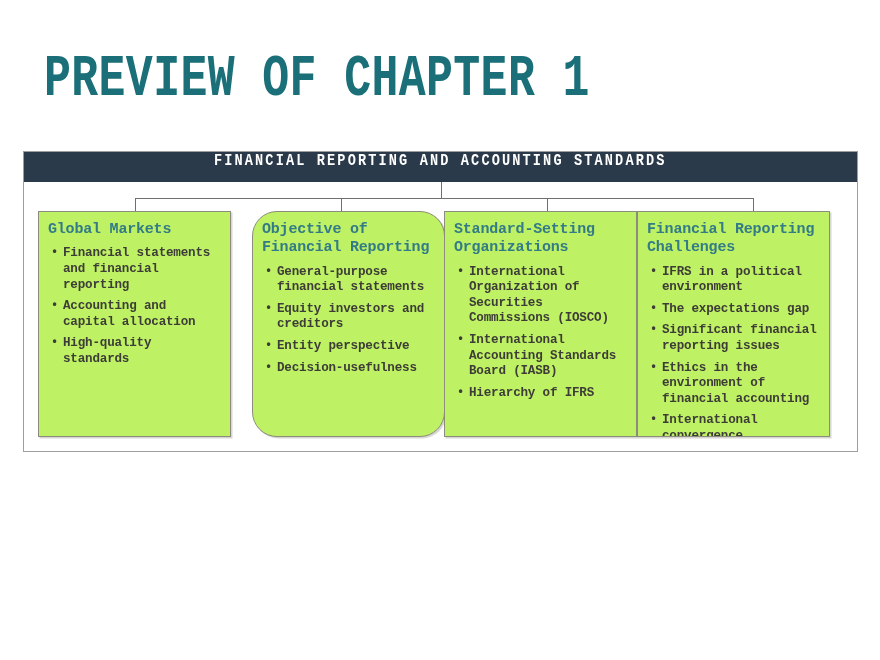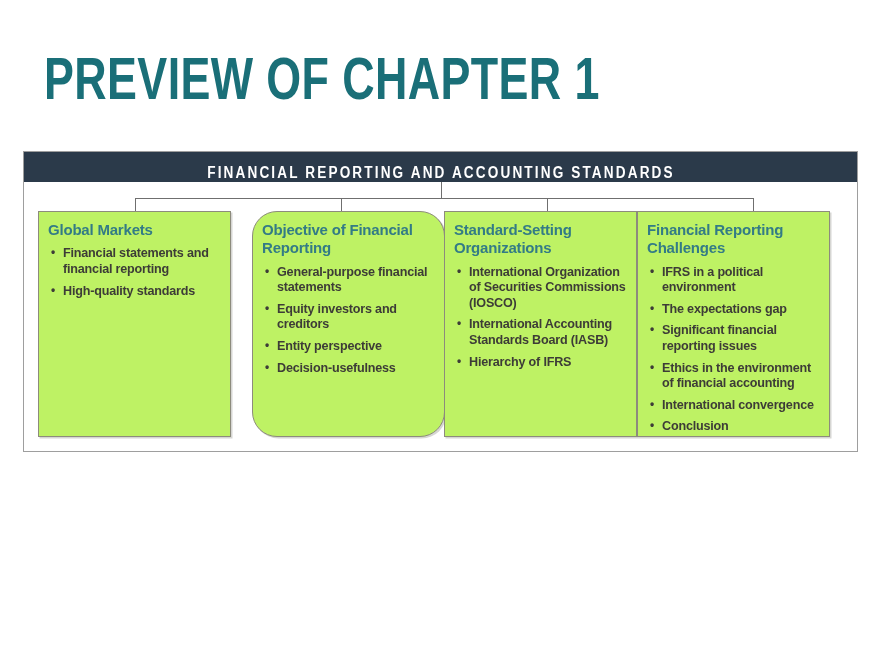--- a/index.html
+++ b/index.html
@@ -9,20 +9,21 @@
     height: 660px;
     background: #ffffff;
     font-family: "Liberation Sans", sans-serif;
     overflow: hidden;
   }
   .canvas {
     position: relative;
     width: 880px;
     height: 496px;
     background: #ffffff;
+    font-family: Liberation Mono, monospace;
   }
   
   .slide-title {
     position: absolute;
     left: 44px;
     top: 50px;
     font-size: 59px;
     font-weight: 700;
     color: #1a6f78;
     letter-spacing: 0.5px;
@@ -43,21 +44,21 @@
   }
   
   .diagram-header {
     position: absolute;
     left: 0;
     top: 0;
     width: 100%;
     height: 30px;
     background: #2b3a4a;
     display: flex;
-    align-items: flex-end;
+    align-items: flex-start;
     justify-content: center;
   }
   .diagram-header-text {
     color: #ffffff;
     font-weight: 700;
     font-size: 16px;
     letter-spacing: 2.5px;
     white-space: nowrap;
     transform: scaleX(0.85);
     transform-origin: center center;
@@ -139,20 +140,21 @@
     <div class="connector connector-rail"></div>
     <div class="connector connector-drop-1"></div>
     <div class="connector connector-drop-2"></div>
     <div class="connector connector-drop-3"></div>
     <div class="connector connector-drop-4"></div>
 
     <div class="topic-box topic-box-1">
       <div class="box-title">Global Markets</div>
       <ul class="bullet-list">
         <li class="bullet-item">Financial statements and financial reporting</li>
+        <li class="bullet-item">Accounting and capital allocation</li>
         <li class="bullet-item">High-quality standards</li>
       </ul>
     </div>
 
     <div class="topic-box topic-box-2">
       <div class="box-title">Objective of Financial Reporting</div>
       <ul class="bullet-list">
         <li class="bullet-item">General-purpose financial statements</li>
         <li class="bullet-item">Equity investors and creditors</li>
         <li class="bullet-item">Entity perspective</li>

